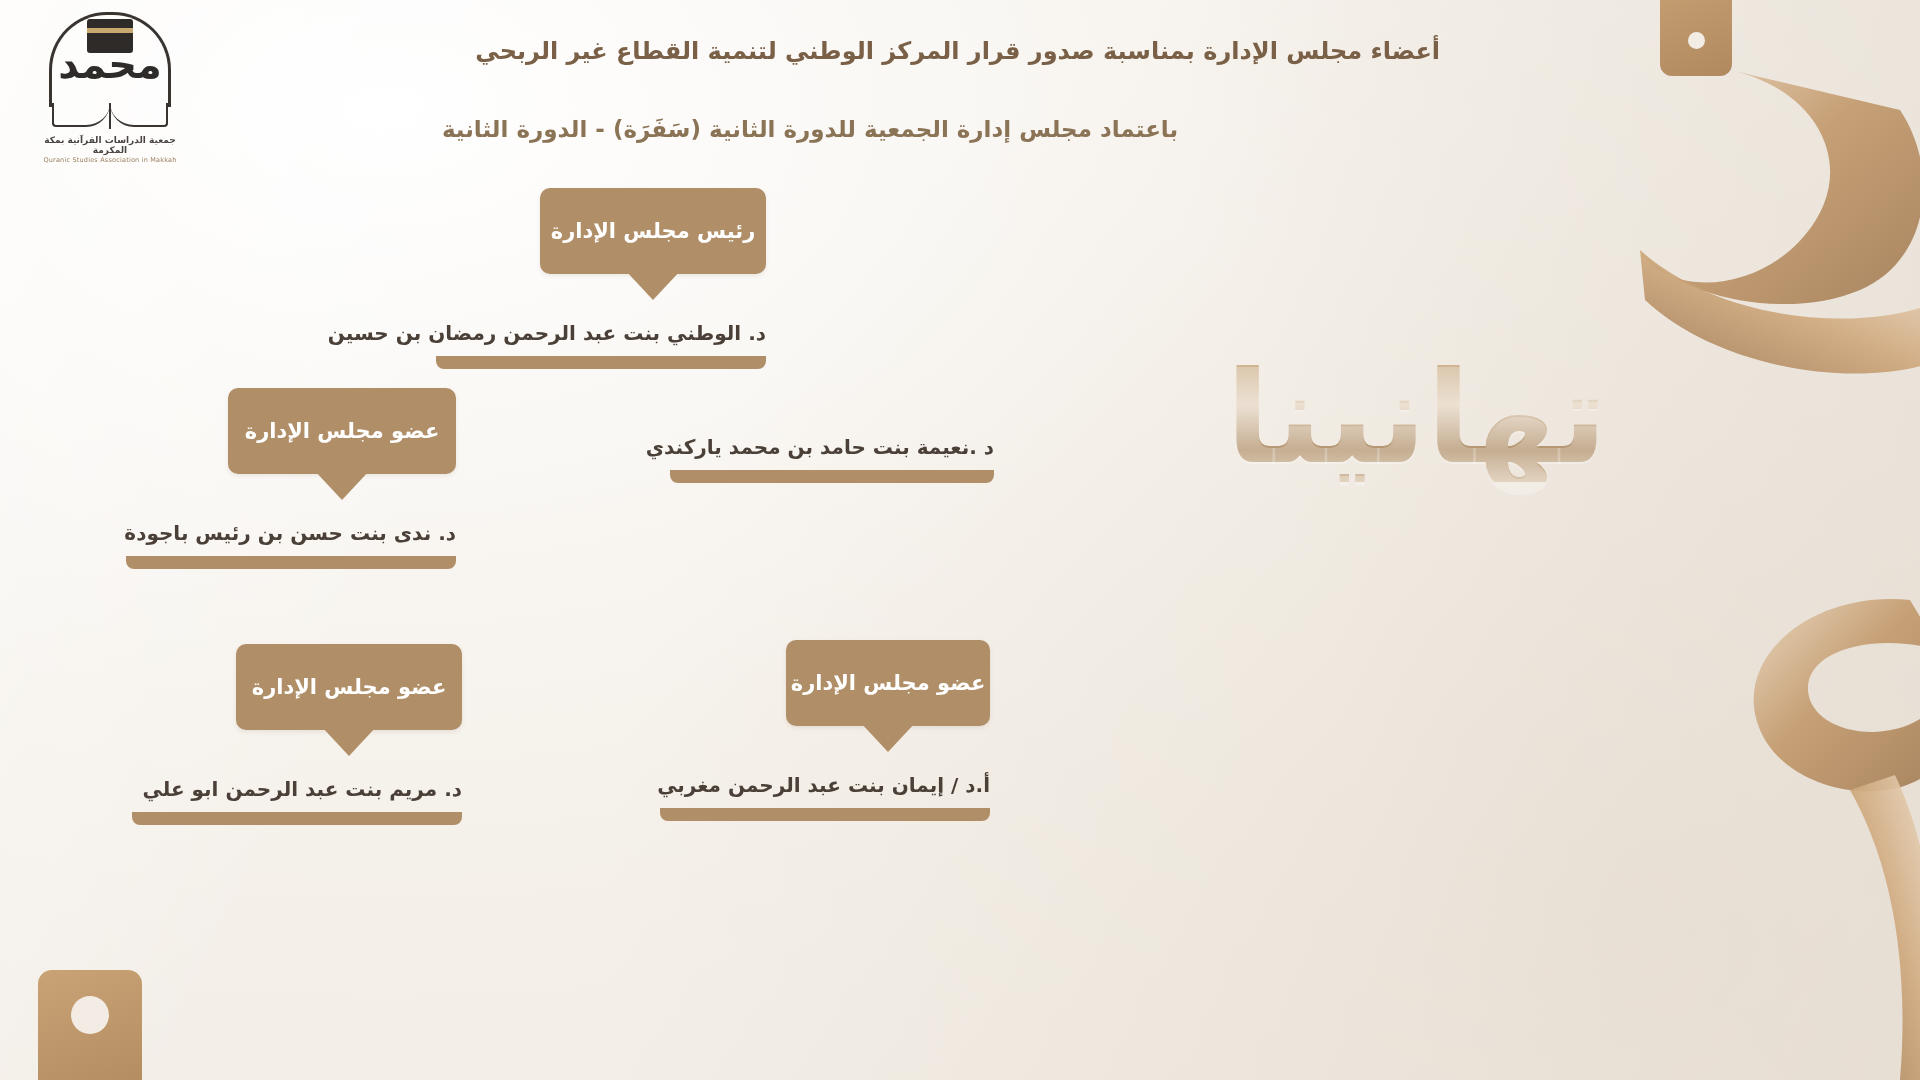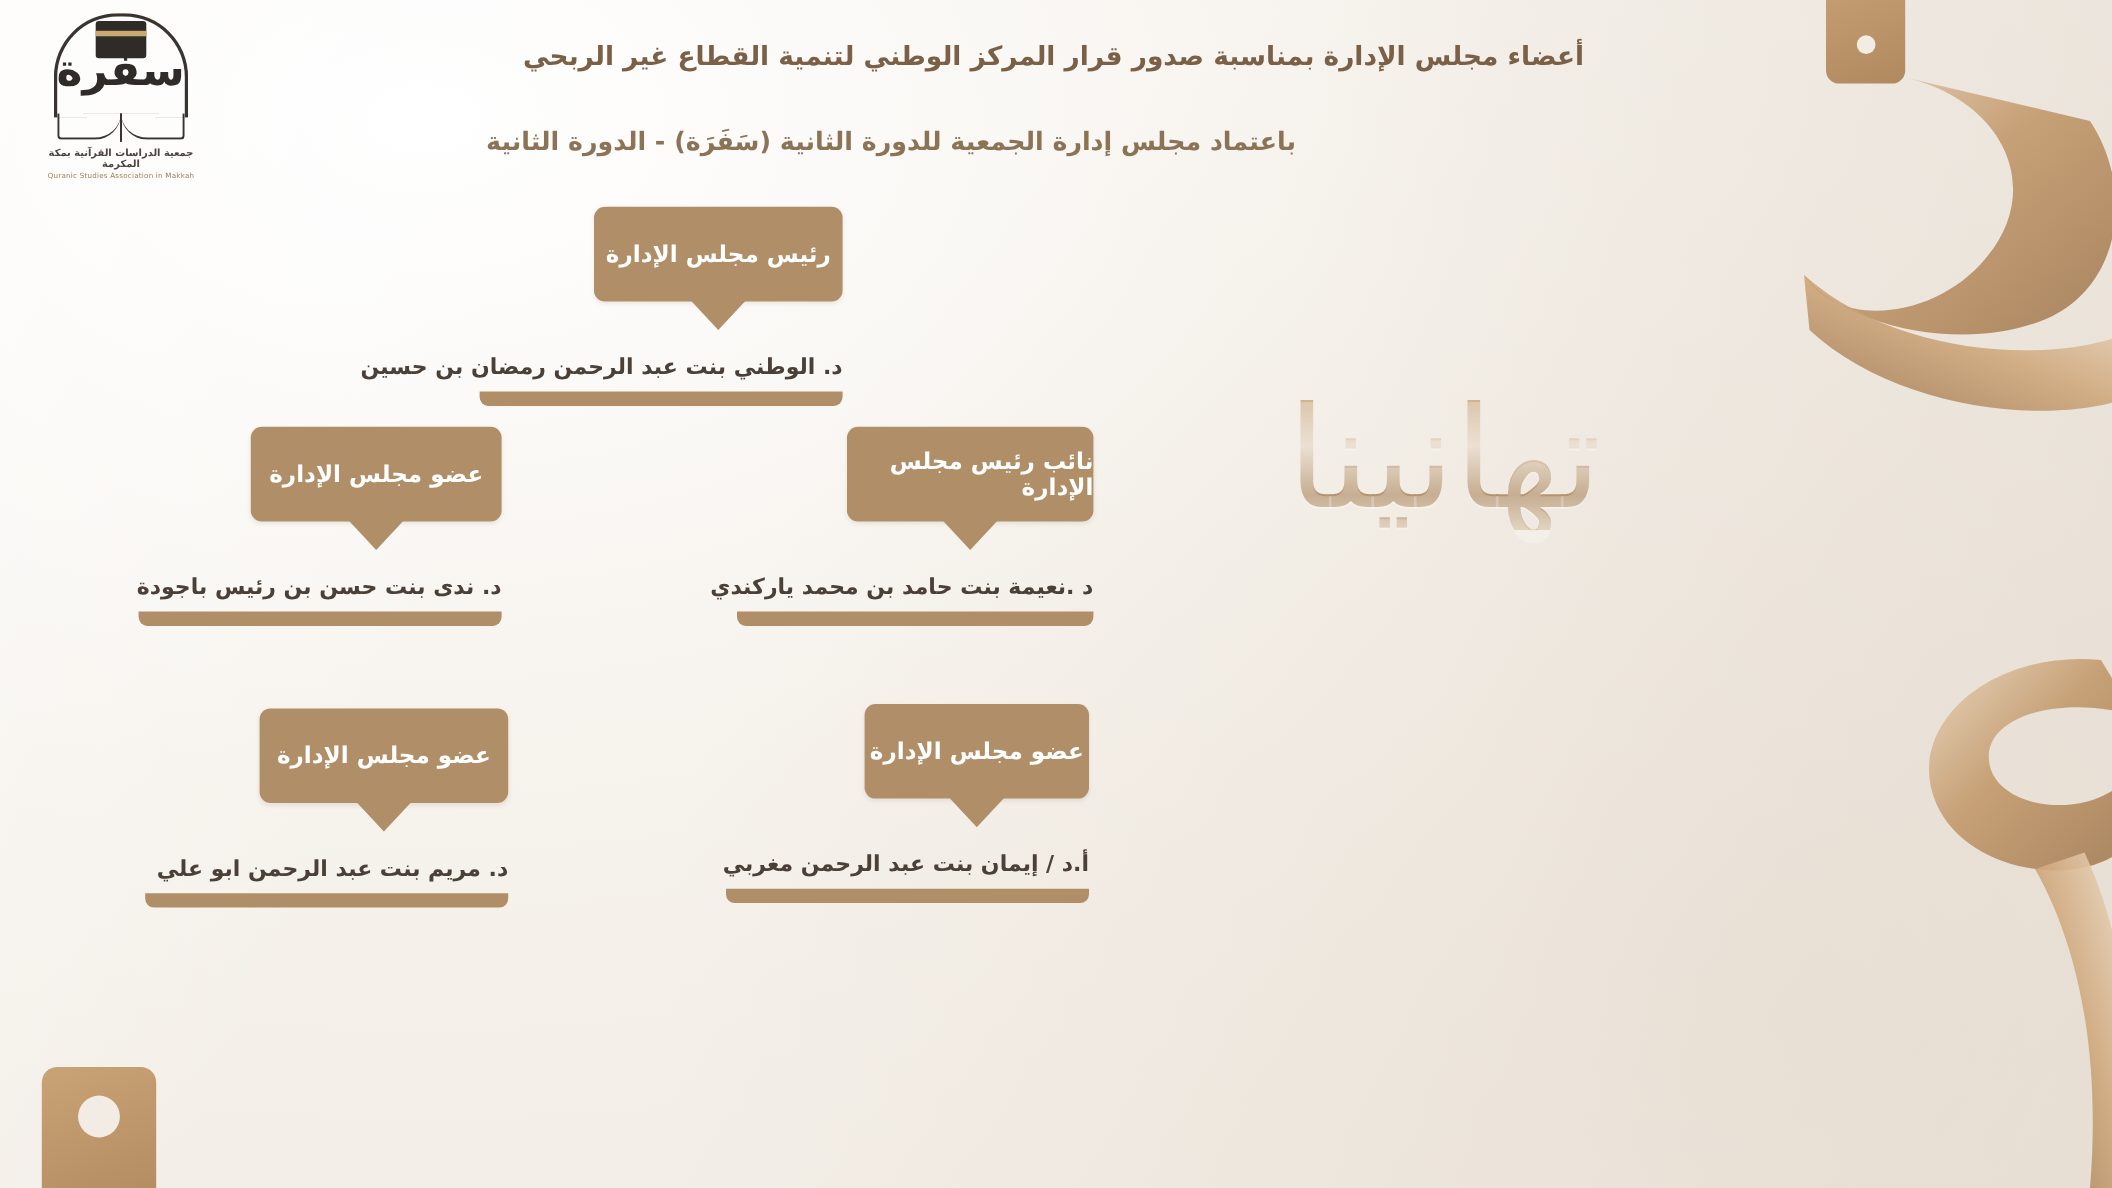--- a/index.html
+++ b/index.html
@@ -133,25 +133,24 @@
     font-size: 23px;
     font-weight: 700;
     color: #8b7356;
     line-height: 1.5;
   }
 
   
   .watermark {
     position: absolute;
     top: 418px;
-    left: 1313px;
+    left: 1357px;
     width: 500px;
-    text-align: center;
     font-size: 128px;
-    font-weight: 400;
+    font-weight: 700;
     line-height: 1;
     background: linear-gradient(180deg, #c8a87f 0%, #e6d6c3 40%, #b08f68 75%, #d9c4aa 100%);
     -webkit-background-clip: text;
     background-clip: text;
     color: transparent;
     opacity: .95;
     transform: translate(-50%, -50%);
     text-shadow: 0 2px 0 rgba(255,255,255,.25);
   }
 
@@ -296,40 +295,39 @@
     <path d="M300 600 C 200 590, 120 660, 150 730 C 180 800, 300 810, 330 760 L330 700 C 300 745, 215 740, 200 700 C 185 655, 255 630, 330 650 Z" fill="url(#g1)" opacity="0.95"></path>
     <path d="M240 790 C 280 860, 300 960, 290 1080 L330 1080 C 335 950, 320 850, 285 775 Z" fill="url(#g2)" opacity="0.9"></path>
   </svg>
 
   <div class="tag-top"></div>
   <div class="tag-bottom"></div>
 
   <div class="logo">
     <div class="logo-arch">
       <div class="logo-kaaba"></div>
-      <div class="logo-word">سفرة</div>
+      <div class="logo-word">محمد</div>
     </div>
     <div class="logo-pages"></div>
     <div class="logo-sub-ar">جمعية الدراسات القرآنية بمكة المكرمة</div>
     <div class="logo-sub-en">Quranic Studies Association in Makkah</div>
   </div>
 
   <div class="title">أعضاء مجلس الإدارة بمناسبة صدور قرار المركز الوطني لتنمية القطاع غير الربحي</div>
   <div class="subtitle">باعتماد مجلس إدارة الجمعية للدورة الثانية   (سَفَرَة) - الدورة الثانية</div>
 
   <div class="watermark">تهانينا</div>
 
   <div class="node" id="node-chair">
     <div class="bubble">رئيس مجلس الإدارة</div>
     <div class="person">د. الوطني بنت عبد الرحمن رمضان بن حسين</div>
     <div class="bar"></div>
   </div>
 
   <div class="node" id="node-vice">
-    <div class="bubble">نائب رئيس مجلس الإدارة</div>
     <div class="person">د .نعيمة بنت حامد بن محمد ياركندي</div>
     <div class="bar"></div>
   </div>
 
   <div class="node" id="node-member-1">
     <div class="bubble">عضو مجلس الإدارة</div>
     <div class="person">د. ندى بنت حسن بن رئيس باجودة</div>
     <div class="bar"></div>
   </div>
 

